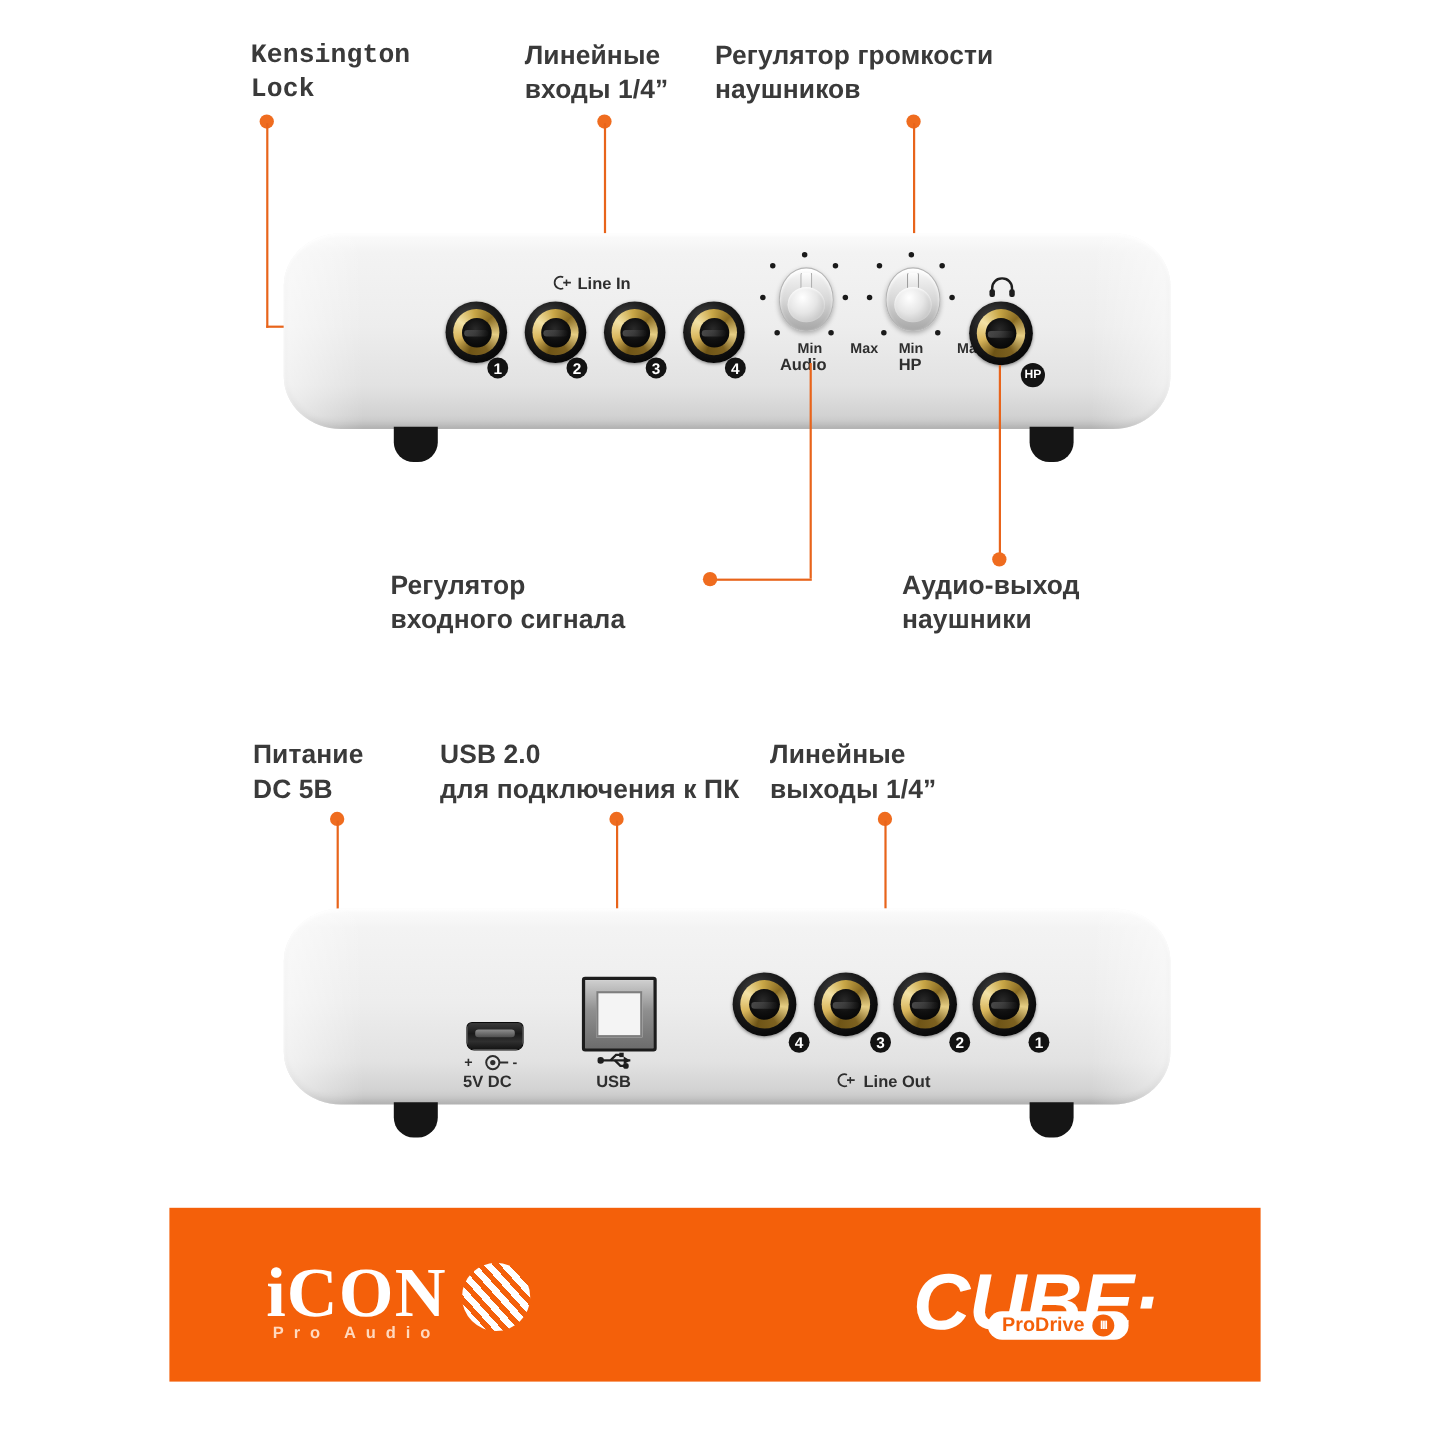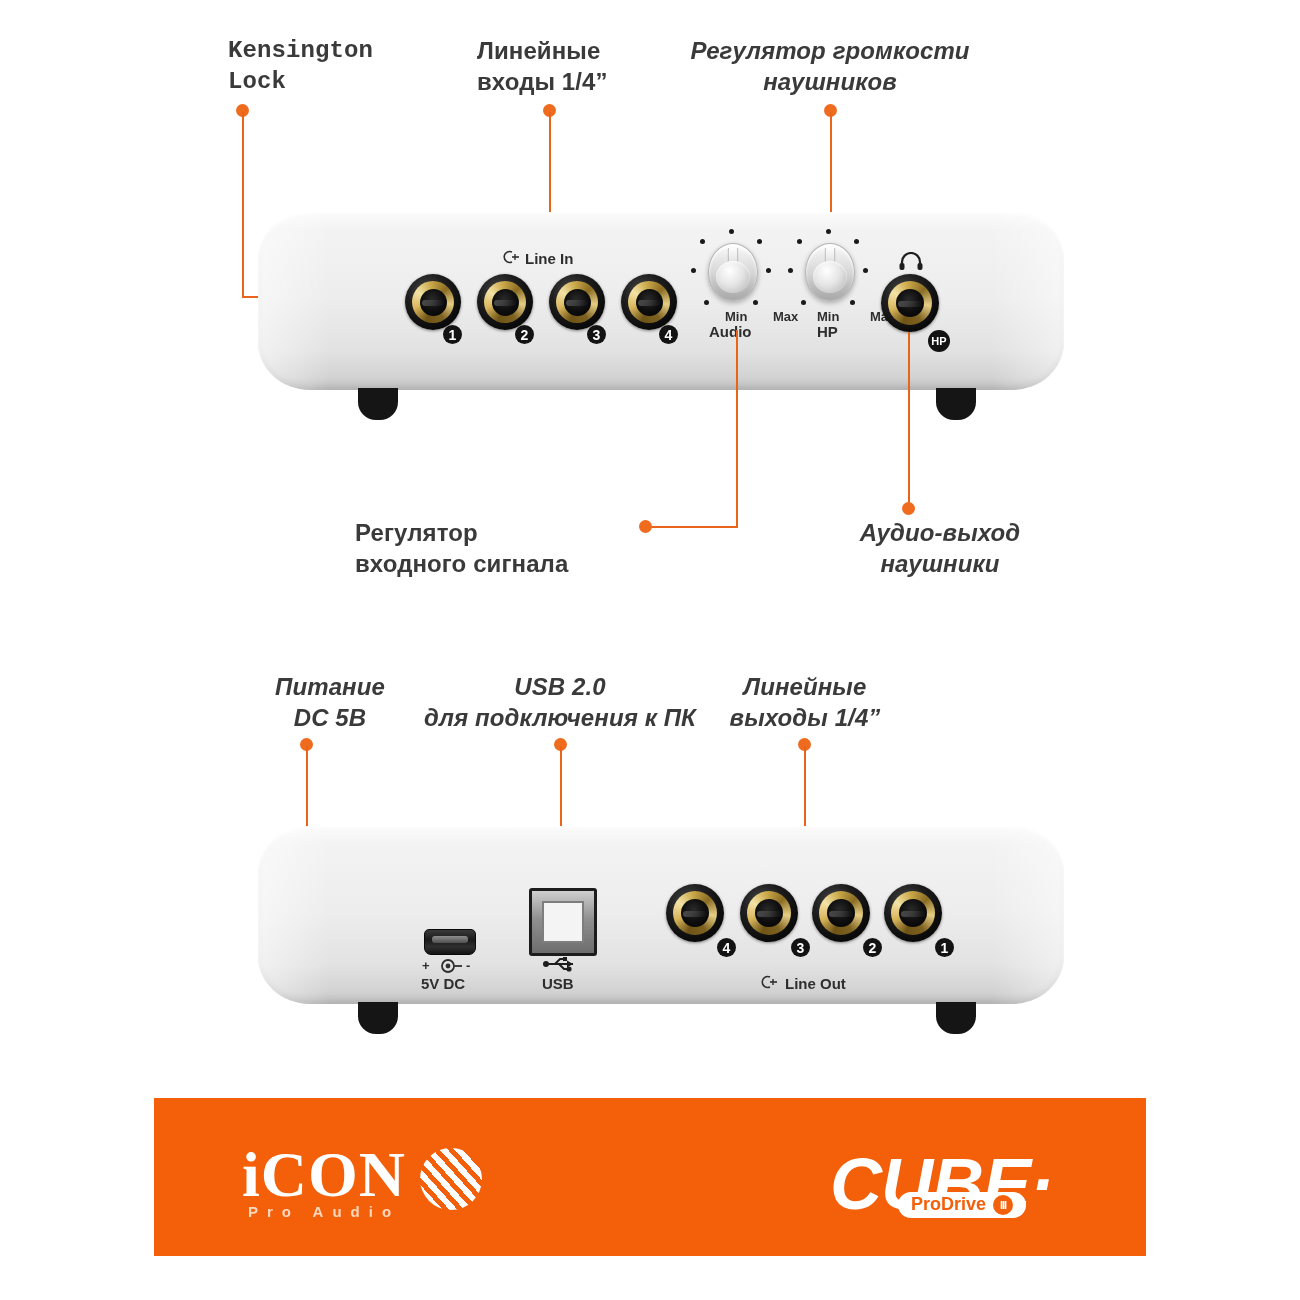--- a/index.html
+++ b/index.html
@@ -17,21 +17,21 @@
   .callout{
     position:absolute;
     font-size:24px;
     font-weight:700;
     line-height:1.28;
     color:#3a3a3a;
     letter-spacing:.1px;
     white-space:pre-line;
   }
   .callout.c-left{text-align:left;}
-  .callout.c-center{text-align:center;font-style:italic;}
+  .callout.c-center{text-align:left;}
   .callout.c-right{text-align:left;}
 
   
   .lead-v{position:absolute;width:2px;background:#e8641b;}
   .lead-h{position:absolute;height:2px;background:#e8641b;}
   .lead-dot{position:absolute;width:13px;height:13px;border-radius:50%;background:#ef6c1f;}
 
   
   .device{
     position:absolute;

